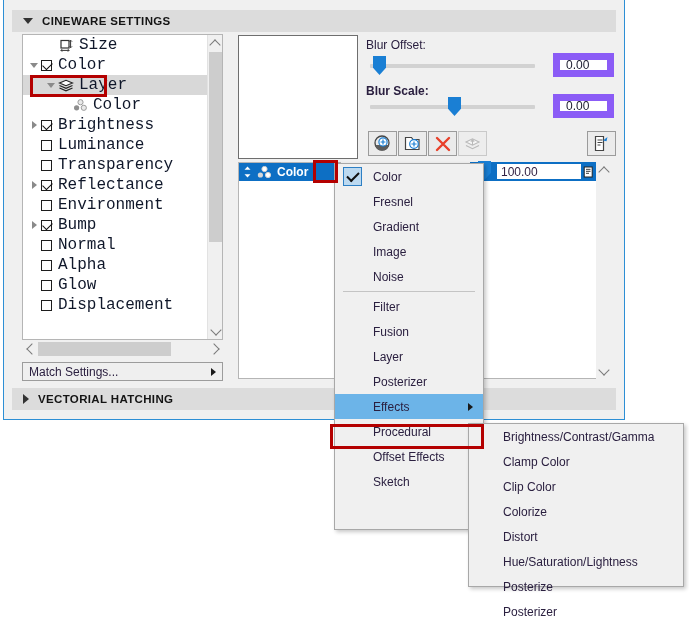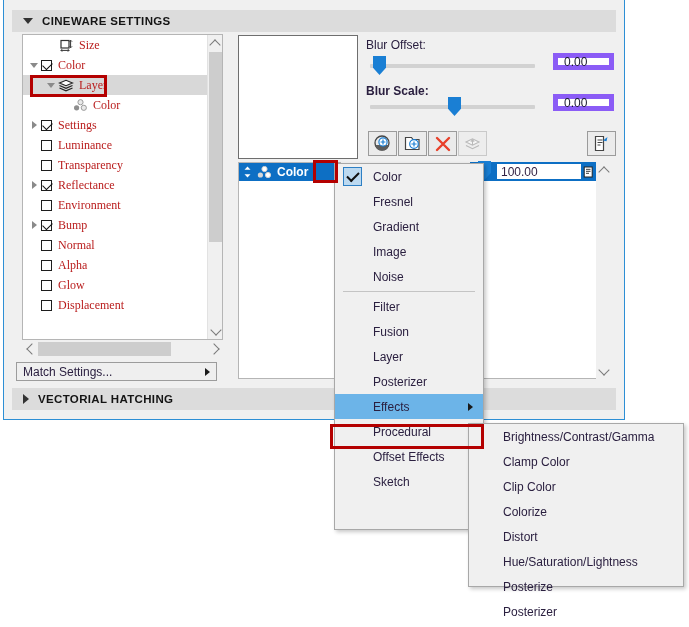--- a/index.html
+++ b/index.html
@@ -57,21 +57,21 @@
   .exp.right i{border-top:4px solid transparent;border-bottom:4px solid transparent;border-left:5px solid #8a8a8a;}
   .cb{
     width:11px;height:11px;border:1.3px solid #1d1d1d;background:#fff;
     flex:0 0 11px;margin-right:6px;position:relative;box-sizing:border-box;
   }
   .cb.on::after{
     content:"";position:absolute;left:1px;top:1px;width:8px;height:5px;
     border-left:1.6px solid #111;border-bottom:1.6px solid #111;
     transform:rotate(-45deg);
   }
-  .tlabel{font-size:12px;color:#b91c1c;font-family:Liberation Serif, serif;white-space:nowrap;}
+  .tlabel{font-size:16px;color:#0f172a;font-family:Liberation Mono, monospace;white-space:nowrap;}
   .ticon{flex:0 0 16px;width:16px;height:14px;margin-right:5px;display:flex;align-items:center;justify-content:center;}
   .spacer14{flex:0 0 14px;}
   .spacer17{flex:0 0 17px;}
   
   .vsb{
     position:absolute;right:0;top:0;width:15px;height:100%;
     background:#f0f0f0;border-left:1px solid #e2e2e2;box-sizing:border-box;
   }
   .vsb .arw{height:16px;display:flex;align-items:center;justify-content:center;}
   .vsb .thumb{position:absolute;left:1px;top:17px;width:13px;height:190px;background:#cdcdcd;}
@@ -83,41 +83,41 @@
     position:absolute;left:18px;top:341px;width:201px;height:16px;
     background:#f0f0f0;box-sizing:border-box;display:flex;align-items:center;
   }
   .hsb .harw{width:16px;height:16px;display:flex;align-items:center;justify-content:center;}
   .hsb .hthumb{height:14px;background:#cdcdcd;flex:1;margin:0 0;}
   .chevh{width:7px;height:7px;border-left:1.6px solid #7a7a7a;border-top:1.6px solid #7a7a7a;}
   .chevh.lf{transform:rotate(-45deg);margin-left:3px;}
   .chevh.rt{transform:rotate(135deg);margin-right:3px;}
   
   .match-btn{
-    position:absolute;left:12px;top:362px;width:201px;height:19px;
+    position:absolute;left:18px;top:362px;width:201px;height:19px;
     background:#efefef;border:1px solid #9c9c9c;box-sizing:border-box;
     display:flex;align-items:center;justify-content:space-between;
     padding:0 6px 0 6px;font-size:12px;color:#2b2040;
   }
   .match-btn .tri-sm{width:0;height:0;border-top:4px solid transparent;border-bottom:4px solid transparent;border-left:5px solid #1a1a1a;}
   
   .preview{
     position:absolute;left:234px;top:35px;width:120px;height:124px;
     background:#ffffff;border:1px solid #6e6e6e;box-sizing:border-box;
   }
   
   .sl-label{position:absolute;font-size:12px;color:#2b2040;}
   .track{position:absolute;height:4px;background:#d2d2d2;border-radius:1px;}
   .track .fillpt{position:absolute;top:-8px;width:13px;height:19px;}
   .pin{
     width:13px;height:19px;background:#1a7fd4;
     clip-path:polygon(0 0,100% 0,100% 62%,50% 100%,0 62%);
   }
   .numbox{
-    position:absolute;height:17px;background:#ffffff;border:5px solid #8b5cf6;
+    position:absolute;height:24px;background:#ffffff;border:7px solid #8b5cf6;
     box-sizing:border-box;display:flex;align-items:center;padding-left:6px;
     font-size:12px;color:#1a1a2e;
   }
   
   .toolbtn{
     position:absolute;width:29px;height:25px;background:#ebebeb;
     border:1px solid #9b9b9b;box-sizing:border-box;
     display:flex;align-items:center;justify-content:center;
   }
   
@@ -235,21 +235,21 @@
               <circle cx="10.8" cy="8.8" r="2.6" fill="#e9e9e9" stroke="#9b9b9b" stroke-width="1"></circle>
             </svg>
           </span>
           <span class="tlabel">Color</span>
         </div>
         <div class="tree-row">
           <span class="exp right">
             <i></i>
           </span>
           <span class="cb on"></span>
-          <span class="tlabel">Settings</span>
+          <span class="tlabel">Brightness</span>
         </div>
         <div class="tree-row">
           <span class="exp"></span>
           <span class="cb"></span>
           <span class="tlabel">Luminance</span>
         </div>
         <div class="tree-row">
           <span class="exp"></span>
           <span class="cb"></span>
           <span class="tlabel">Transparency</span>

